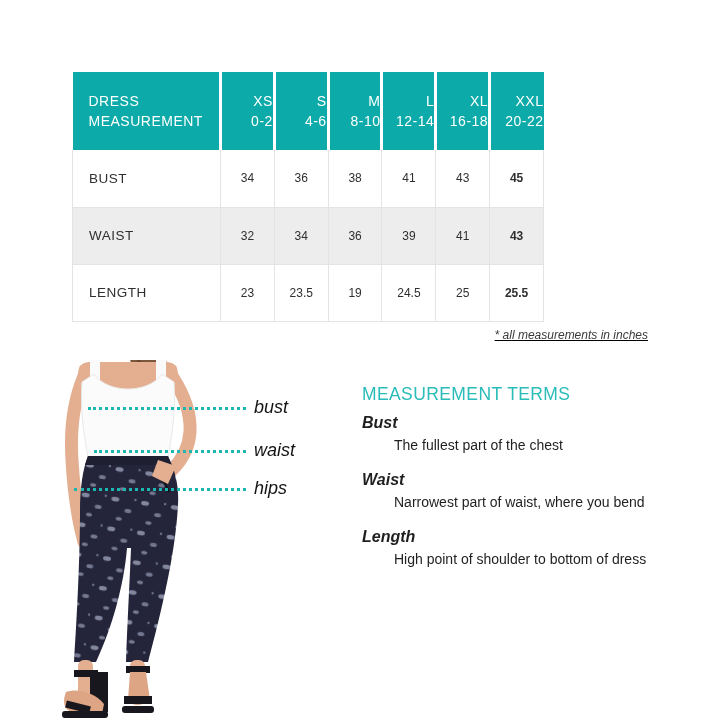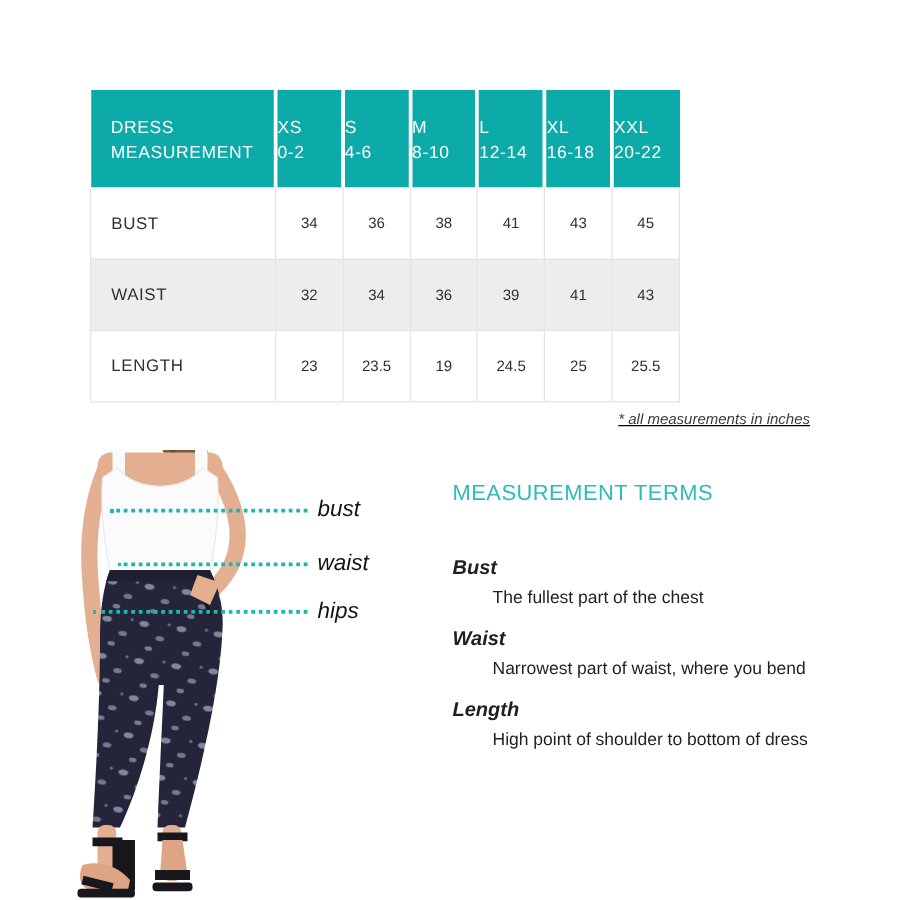--- a/index.html
+++ b/index.html
@@ -21,41 +21,41 @@
   table.size-chart{width:472px;border-collapse:collapse;table-layout:fixed;}
   table.size-chart col.c-label{width:148px;}
   table.size-chart th{
     background:var(--teal);
     color:#ffffff;
     font-weight:400;
     font-size:14px;
     letter-spacing:.5px;
     height:78px;
     vertical-align:middle;
-    text-align:left;
+    text-align:right;
     line-height:20px;
   }
   table.size-chart th.h-label{text-align:left;padding-left:16px;}
   table.size-chart th + th{border-left:3px solid #ffffff;}
   table.size-chart td{
     height:57px;
     font-size:12px;
     color:var(--text-dark);
     text-align:center;
     vertical-align:middle;
     background:#ffffff;
     border-bottom:1px solid var(--table-border);
   }
   table.size-chart td + td{border-left:1px solid var(--table-border);}
   table.size-chart td.r-label{
     text-align:left;padding-left:16px;
     font-size:13.5px;letter-spacing:.5px;
     border-left:1px solid var(--table-border);
   }
-  table.size-chart td:last-child{border-right:1px solid var(--table-border);}
+  table.size-chart td:last-child{border-right:1px solid var(--table-border);font-weight:bold;}
   table.size-chart tr.alt td{background:var(--row-alt-bg);}
 
   
   .footnotes{position:absolute;left:72px;top:327px;width:576px;text-align:right;text-decoration:underline;}
   .footnote{font-style:italic;font-size:12px;color:#3a3a3a;line-height:17px;}
 
   
   .figure-area{position:absolute;left:38px;top:360px;width:200px;height:360px;}
   .figure-area svg{display:block;width:100%;height:100%;}
   .measure-line{
@@ -71,21 +71,21 @@
   }
   .label-bust{top:396px;}
   .label-waist{top:439px;}
   .label-hips{top:477px;}
 
   
   .terms{position:absolute;left:362px;top:384px;width:320px;}
   .terms-title{
     color:var(--teal-title);
     font-size:17.5px;font-weight:500;letter-spacing:.4px;
-    margin-bottom:40px;
+    margin-bottom:8px;
   }
   .term-item{margin-bottom:14px;}
   .term-name{font-weight:bold;font-style:italic;font-size:16px;color:var(--text-terms);line-height:20px;margin-bottom:2px;}
   .term-def{font-size:14px;color:var(--text-terms);line-height:21px;margin-left:32px;}
 </style>
 </head>
 <body>
 
 <div class="sheet">
 

